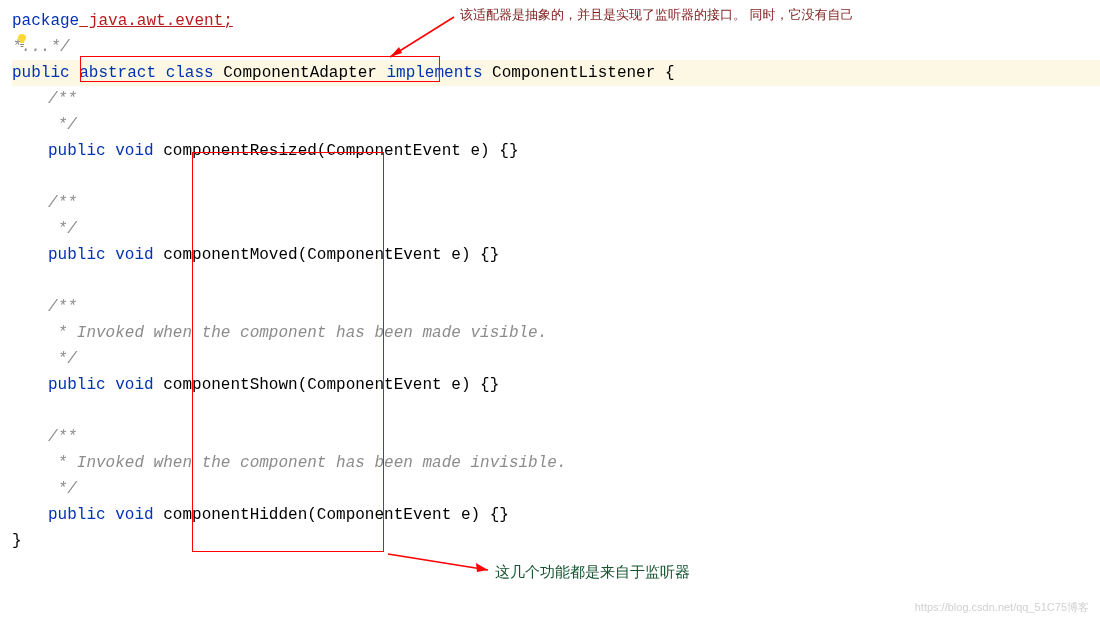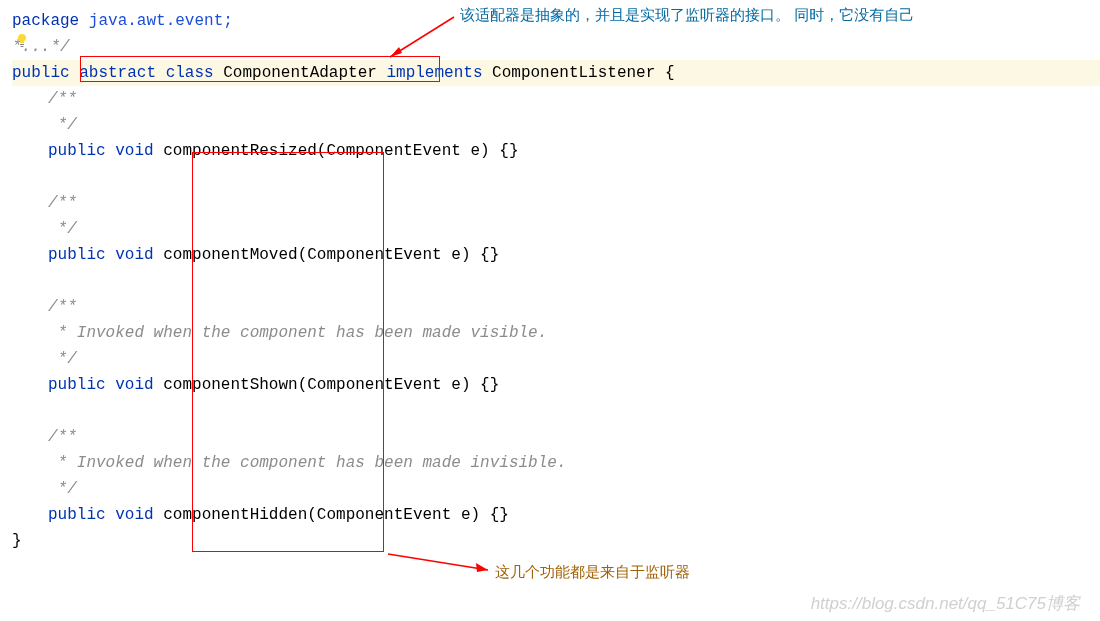--- a/index.html
+++ b/index.html
@@ -13,21 +13,21 @@
       overflow: hidden;
     }
     .editor {
       padding: 8px 0 0 12px;
       line-height: 26px;
       position: relative;
     }
     .line { white-space: pre; position: relative; }
     .hl-line { background: #fdf8e3; }
     .kw { color: #0033b3; font-weight: normal; }
-    .pkg { color: #1d4ed8; }
+    .pkg { color: #b91c1c; text-decoration: underline; }
     .cls { color: #000000; text-align: center; }
     .method { color: #000000; }
     .param { color: #000000; }
     .type { color: #000000; }
     .comment { color: #8c8c8c; font-style: italic; }
     .brace { color: #000000; }
     .ind1 { padding-left: 36px; }
     .bulb {
       position: absolute;
       left: 14px;
@@ -51,55 +51,54 @@
       left: 192px;
       top: 152px;
       width: 192px;
       height: 400px;
       pointer-events: none;
     }
     .anno1 {
       position: absolute;
       left: 460px;
       top: 4px;
-      color: #0369a1;
+      color: #7f1d1d;
       font-family: "SimSun", "Microsoft YaHei", sans-serif;
-      font-size: 15px;
+      font-size: 13px;
       line-height: 22px;
       font-style: normal;
     }
     .anno2 {
       position: absolute;
       left: 495px;
       top: 563px;
-      color: #a16207;
+      color: #14532d;
       font-family: "SimSun", "Microsoft YaHei", sans-serif;
       font-size: 15px;
       font-style: normal;
     }
     .arrow1 {
       position: absolute;
       left: 384px;
       top: 15px;
       pointer-events: none;
     }
     .arrow2 {
       position: absolute;
       left: 384px;
       top: 552px;
       pointer-events: none;
     }
     .watermark {
       position: absolute;
-      right: 20px;
+      right: 11px;
       bottom: 6px;
       color: #d0d0d0;
       font-family: Arial, sans-serif;
-      font-size: 17px;
-      font-style: italic;
+      font-size: 11px;
     }
   </style>
 </head>
 <body>
 
 <div class="editor">
   <div class="line"><span class="kw">package</span><span class="pkg"> java.awt.event;</span></div>
   <div class="line"><span class="comment">*...*/</span></div>
   <div class="line hl-line"><span class="kw">public</span><span class="kw"> abstract class </span><span class="cls">ComponentAdapter</span><span class="kw"> implements </span><span class="cls">ComponentListener</span><span class="brace"> {</span></div>
 

